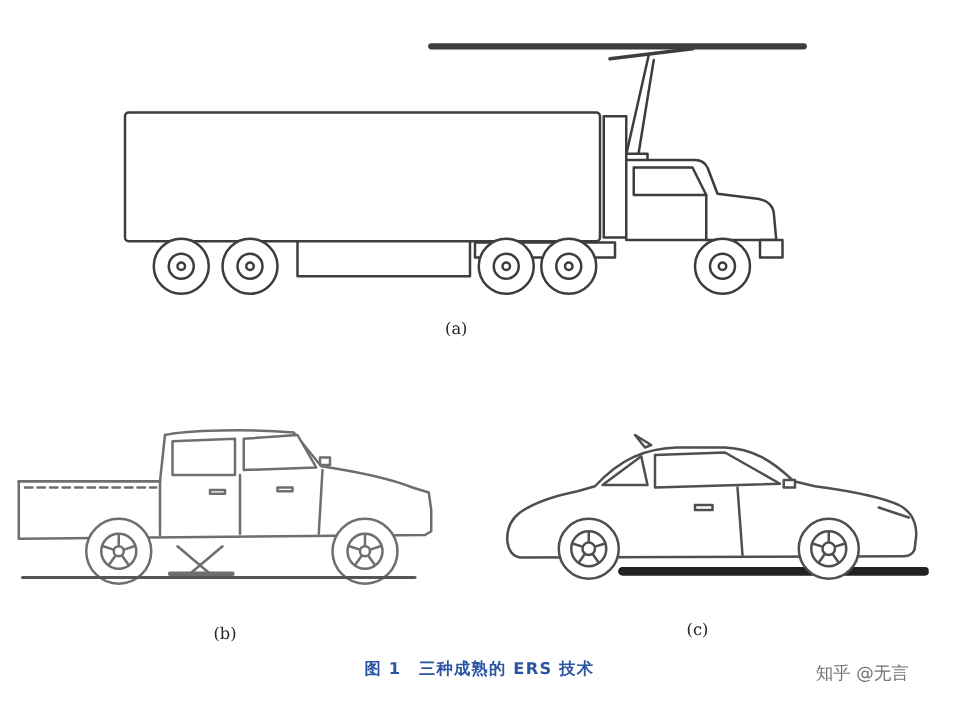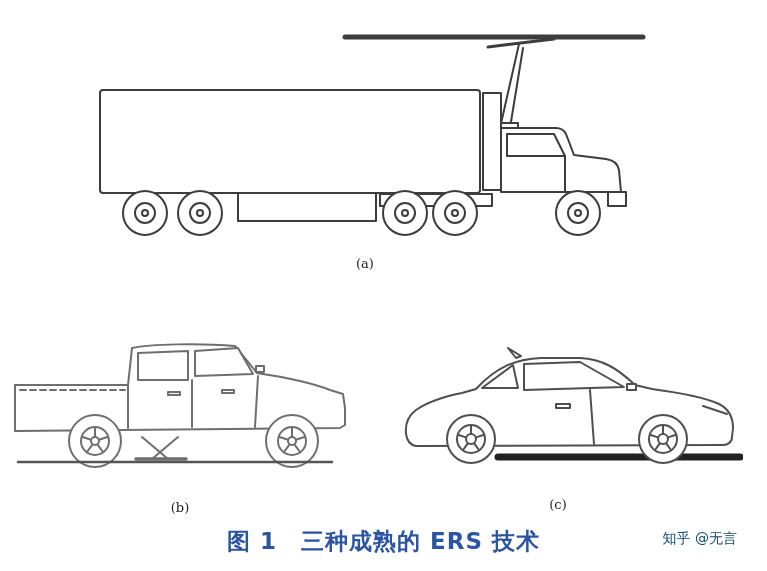--- a/index.html
+++ b/index.html
@@ -8,24 +8,24 @@
     font-family:"DejaVu Sans","Liberation Sans",sans-serif;
   }
   .panel{position:absolute;}
   svg{display:block;}
   .panel-label{
     position:absolute;font-size:13px;color:#222;text-align:center;width:60px;
     font-family:"DejaVu Serif","Liberation Serif",serif;
   }
   .caption{
     position:absolute;left:0;right:0;top:526px;text-align:center;
-    font-size:23px;font-weight:bold;color:#2b55a2;letter-spacing:1px;
+    font-size:13px;font-weight:bold;color:#2b55a2;letter-spacing:1px;
   }
   .watermark{
-    position:absolute;right:30px;top:530px;font-size:14px;color:#0c4a6e;
+    position:absolute;right:40px;top:530px;font-size:14px;color:#737373;
   }
 </style>
 </head>
 <body>
 
 <div class="stage">
 
   <div class="panel" style="left:60px;top:8px;">
     <svg width="600" height="245" viewBox="0 0 600 245" fill="none" stroke="#3d3d3d" stroke-width="2" stroke-linejoin="round" stroke-linecap="round">
       <defs>

